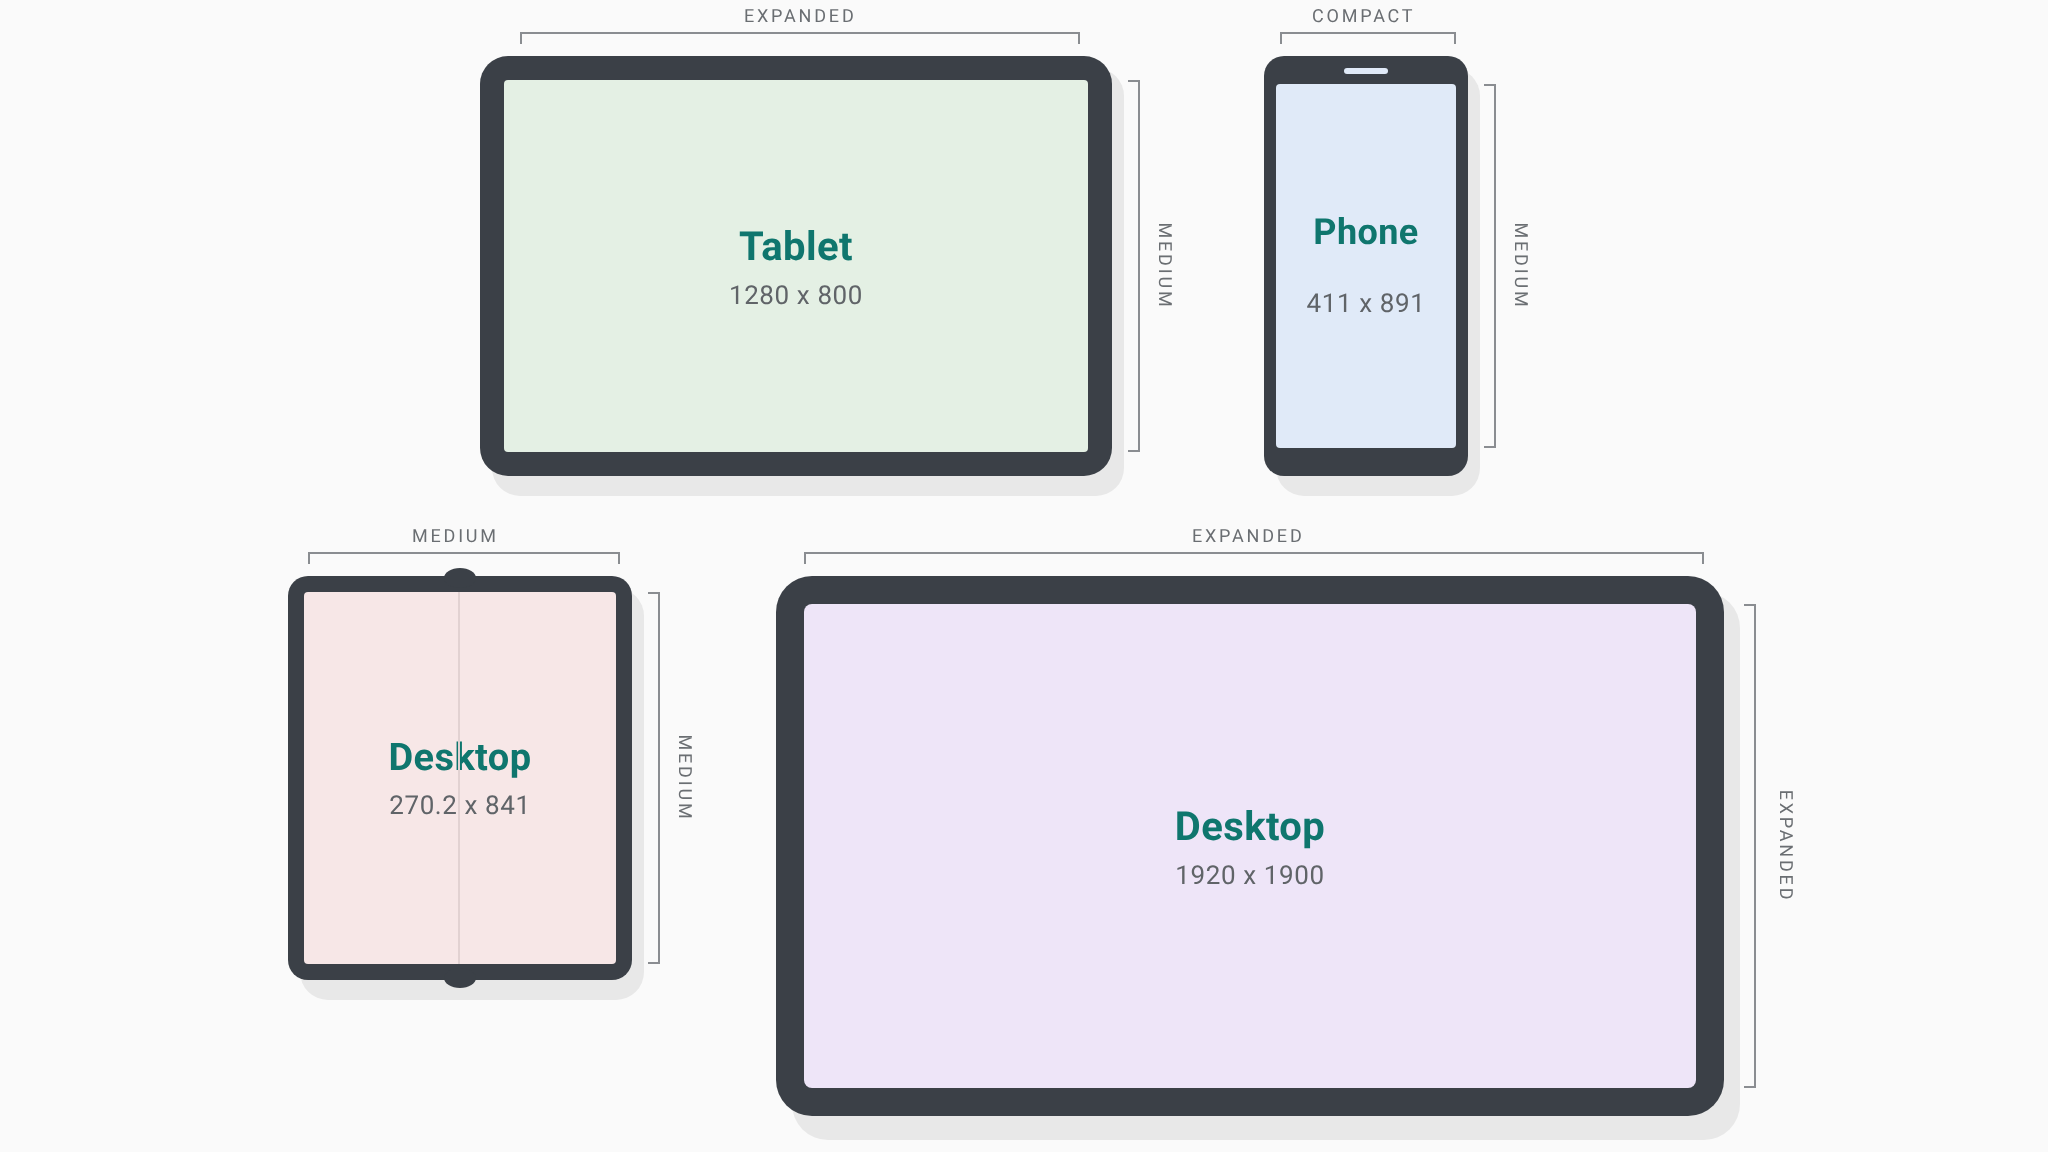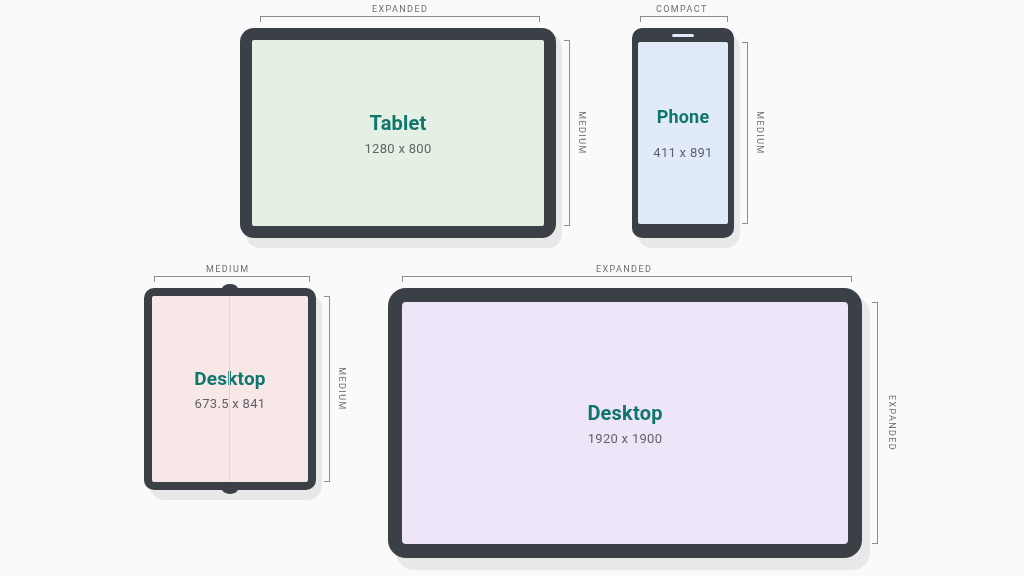--- a/index.html
+++ b/index.html
@@ -122,21 +122,21 @@
 <div class="device" style="left:144px; top:288px; width:190px; height:220px;">
   <div class="bracket-h" style="left:10px; top:-12px; width:156px;"></div>
   <div class="blabel" style="left:62px; top:-24px;">MEDIUM</div>
 
   <div class="shadow" style="left:6px; top:6px; width:172px; height:206px;"></div>
   <div class="frame" style="left:0; top:0; width:172px; height:202px; border-radius:10px;"></div>
   <div class="fold-hinge" style="left:78px; top:-4px; width:16px; height:10px;"></div>
   <div class="fold-hinge" style="left:78px; top:196px; width:16px; height:10px;"></div>
   <div class="screen" style="left:8px; top:8px; width:156px; height:186px; background:#f7e7e7; border-radius:2px;">
     <div class="name" style="font-size:19px;">Desktop</div>
-    <div class="res">673.5 x 841</div>
+    <div class="res">270.2 x 841</div>
   </div>
   <div class="fold-line" style="left:85px; top:8px; width:1px; height:186px; background:#e2d2d2;"></div>
 
   <div class="bracket-v" style="left:180px; top:8px; height:186px;"></div>
   <div class="blabel vert" style="left:176px; top:96px;">MEDIUM</div>
 </div>
 
 <div class="device" style="left:388px; top:288px; width:500px; height:280px;">
   <div class="bracket-h" style="left:14px; top:-12px; width:450px;"></div>
   <div class="blabel" style="left:208px; top:-24px;">EXPANDED</div>

